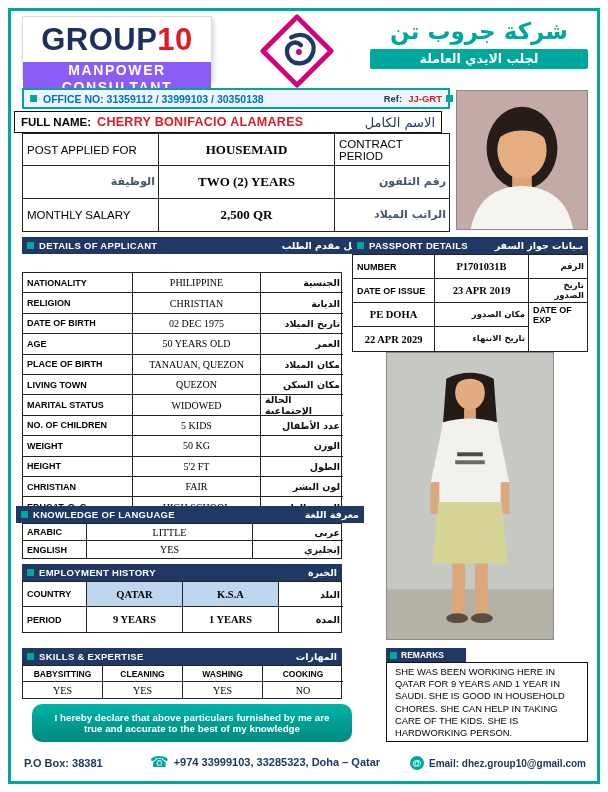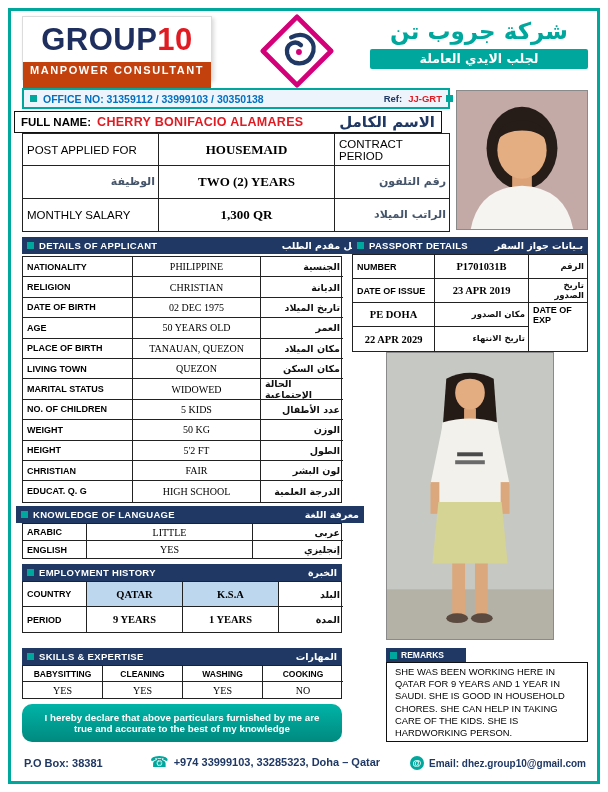--- a/index.html
+++ b/index.html
@@ -3,35 +3,35 @@
 <meta charset="utf-8">
 <style>
   *{margin:0;padding:0;box-sizing:border-box}
   html,body{width:608px;height:792px;background:#fff;font-family:"Liberation Sans","DejaVu Sans",sans-serif;position:relative;overflow:hidden}
   .frame{position:absolute;inset:8px;border:3px solid #00a79d;pointer-events:none}
   .ar{font-family:"DejaVu Sans",sans-serif}
   
   .logo-box{position:absolute;left:22px;top:16px;width:190px;height:64px;border:1px solid #dcdcdc;box-shadow:2px 2px 4px rgba(0,0,0,.15);text-align:center;background:#fff}
   .logo-line{font-weight:800;font-size:31px;line-height:45px;letter-spacing:.5px;color:#1e2e5e}
   .logo-ten{color:#e01b22}
-  .logo-banner{background:#c2410c;color:#fff;font-size:11px;font-weight:bold;letter-spacing:1.6px;height:32px;line-height:17px}
+  .logo-banner{background:#8b5cf6;color:#fff;font-size:14px;font-weight:bold;letter-spacing:1.6px;height:32px;line-height:17px}
   .diamond{position:absolute;left:258px;top:12px;width:78px;height:78px}
   .arabic-block{position:absolute;left:370px;top:18px;width:218px}
   .company-name{color:#00a79d;font-weight:bold;font-size:23px;text-align:center}
   .company-tag{background:#00a79d;color:#fff;font-size:12.5px;font-weight:bold;text-align:center;height:20px;line-height:20px;margin-top:5px;border-radius:2px}
   
   .office{position:absolute;left:22px;top:88px;width:428px;height:21px;border:2px solid #00a79d;background:#eef4fb;display:flex;align-items:center;padding:0 6px;gap:6px}
   .office-text{color:#0070c0;font-weight:bold;font-size:10.5px;flex:1}
   .sq{width:7px;height:7px;background:#00a79d;display:inline-block;flex:0 0 auto}
   .ref-label{font-size:9.5px;font-weight:bold;color:#1f3864}
   .ref-value{font-size:9.5px;font-weight:bold;color:#e01b22}
   .fullname{position:absolute;left:14px;top:111px;width:428px;height:22px;border:1px solid #111;display:flex;align-items:center;padding:0 6px;gap:6px}
   .fn-label{font-weight:bold;font-size:11.5px;color:#000}
   .fn-value{font-weight:bold;font-size:12.5px;color:#e01b22;flex:1;letter-spacing:.3px}
-  .fn-ar{font-weight:bold;font-size:15px;color:#1f3864}
+  .fn-ar{font-weight:normal;font-size:13px;color:#1f3864}
   
   .photo1{position:absolute;left:456px;top:90px;width:132px;height:140px;border:1px solid #8a8a8a}
   .photo2{position:absolute;left:386px;top:352px;width:168px;height:288px;border:1px solid #8a8a8a}
   .photo1 svg,.photo2 svg{display:block;width:100%;height:100%}
   .photo-sq{position:absolute;left:446px;top:95px}
   
   .sec{position:absolute;height:17px;background:#1f3864;color:#fff;display:flex;align-items:center;padding:0 5px;gap:5px}
   .sec-t{font-weight:bold;font-size:9.5px;letter-spacing:.3px;flex:1}
   .sec-a{font-weight:bold;font-size:9.5px}
   
@@ -41,36 +41,36 @@
   .g3 .c:nth-last-child(-n+3){border-bottom:none}
   .g4 .c:nth-child(4n){border-right:none}
   .g4 .c:nth-last-child(-n+4){border-bottom:none}
   .lbl{font-weight:bold;font-size:9px;color:#000}
   .val{justify-content:center;font-family:"Liberation Serif",serif;font-size:10px;color:#000}
   .arc{justify-content:flex-end;font-weight:bold;font-size:9px;color:#111;padding-right:3px}
   .app{left:22px;top:133px;width:428px;grid-template-columns:136px 176px 114px;grid-auto-rows:32.3px}
   .app .lbl{font-weight:normal;font-size:11.5px}
   .app .val{font-weight:bold;font-size:13px}
   .app .arc{font-size:11px;color:#44546a}
-  .det{left:22px;top:256px;width:320px;grid-template-columns:110px 128px 82px;grid-auto-rows:20.4px}
+  .det{left:22px;top:272px;width:320px;grid-template-columns:110px 128px 82px;grid-auto-rows:20.4px}
   .det .arc{font-size:9.5px}
   .lang{left:22px;top:523px;width:320px;grid-template-columns:64px 166px 90px;grid-auto-rows:17px}
   .lang .arc{font-size:9.5px}
   .pass{left:352px;top:254px;width:236px;grid-template-columns:82px 94px 58px;grid-auto-rows:24px}
   .pass .val{font-weight:bold;font-size:10.5px}
   .pass .arc{font-size:8.5px;line-height:1.15;text-align:right}
   .emp{left:22px;top:581px;width:320px;grid-template-columns:64px 96px 96px 64px;grid-auto-rows:25px}
   .emp .hl{background:#bdd7ee;justify-content:center;font-family:"Liberation Serif",serif;font-weight:bold;font-size:10.5px}
   .emp .val{font-weight:bold;font-size:10.5px}
   .emp .arc{font-size:9.5px}
   .skl{left:22px;top:665px;width:320px;grid-template-columns:80px 80px 80px 80px;grid-auto-rows:16px}
   .skl .h{font-weight:bold;font-size:8.5px;justify-content:center}
   .skl .v{justify-content:center;font-family:"Liberation Serif",serif;font-size:10px}
   
-  .decl{position:absolute;left:22px;top:704px;width:320px;height:38px;background:linear-gradient(#00b4a7,#00897f);border-radius:10px;color:#fff;font-size:9.8px;font-weight:bold;display:flex;align-items:center;justify-content:center;text-align:center;padding:0 20px}
+  .decl{position:absolute;left:32px;top:704px;width:320px;height:38px;background:linear-gradient(#00b4a7,#00897f);border-radius:10px;color:#fff;font-size:9.8px;font-weight:bold;display:flex;align-items:center;justify-content:center;text-align:center;padding:0 20px}
   .rem-h{position:absolute;left:386px;top:648px;width:80px;height:14px;background:#1f3864;color:#fff;font-size:8.5px;font-weight:bold;display:flex;align-items:center;gap:4px;padding:0 4px}
   .rem-b{position:absolute;left:386px;top:662px;width:202px;height:80px;border:1px solid #111;font-size:9.4px;line-height:1.3;padding:3px 8px;color:#000}
   
   .pobox{position:absolute;left:24px;top:757px;font-weight:bold;font-size:11px;color:#1f3864}
   .phone{position:absolute;left:150px;top:754px;display:flex;align-items:center;gap:5px}
   .phone-ic{color:#00a79d;font-size:15px;line-height:15px}
   .phone-t{font-weight:bold;font-size:11px;color:#1f3864}
   .email{position:absolute;right:22px;top:756px;display:flex;align-items:center;gap:5px}
   .email-ic{width:14px;height:14px;border-radius:50%;background:#00a79d;color:#fff;font-size:9px;line-height:14px;text-align:center;font-weight:bold}
   .email-t{font-weight:bold;font-size:10px;color:#1f3864}
@@ -124,21 +124,21 @@
 </div>
 
 <div class="tbl g3 app">
   <div class="c lbl">POST APPLIED FOR</div>
   <div class="c val">HOUSEMAID</div>
   <div class="c lbl">CONTRACT PERIOD</div>
   <div class="c arc ar">الوظيفة</div>
   <div class="c val">TWO (2) YEARS</div>
   <div class="c arc ar">رقم التلفون</div>
   <div class="c lbl">MONTHLY SALARY</div>
-  <div class="c val">1,300 QR</div>
+  <div class="c val">2,500 QR</div>
   <div class="c arc ar">الراتب الميلاد</div>
 </div>
 
 <div class="sec" style="left:22px;top:237px;width:362px">
   <span class="sq"></span>
   <span class="sec-t">DETAILS OF APPLICANT</span>
   <span class="sec-a ar">تفاصيل مقدم الطلب</span>
 </div>
 <div class="tbl g3 det">
   <div class="c lbl">NATIONALITY</div>

